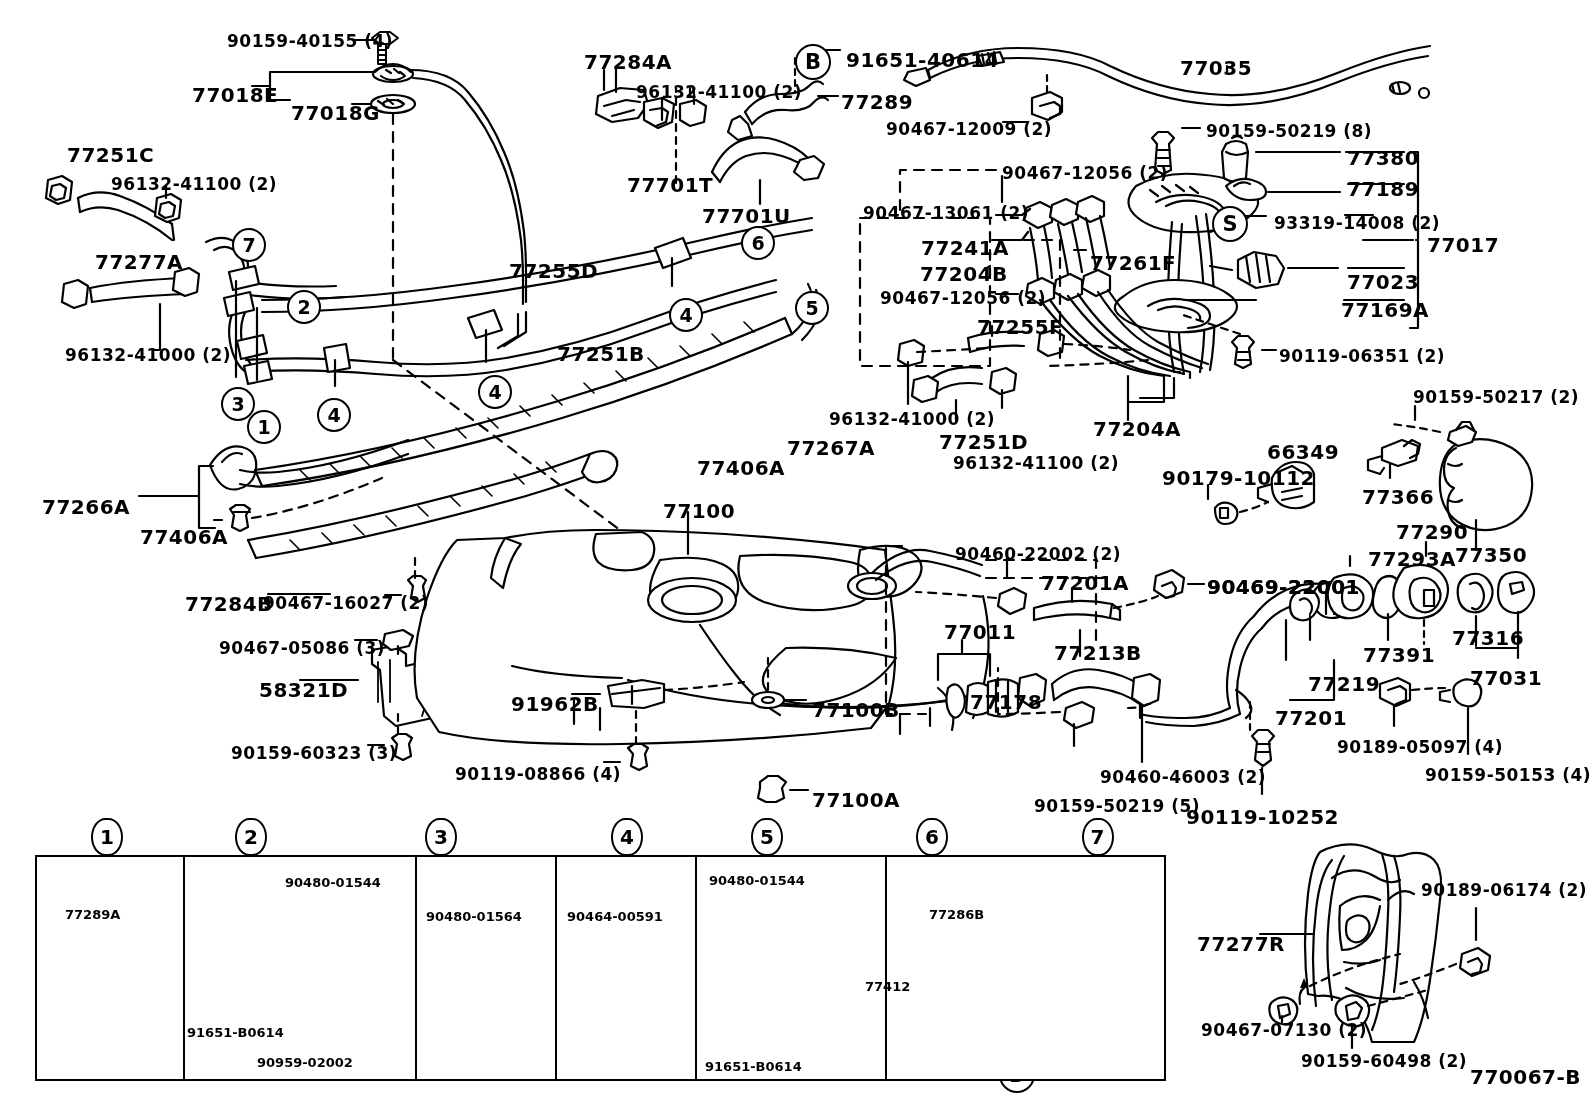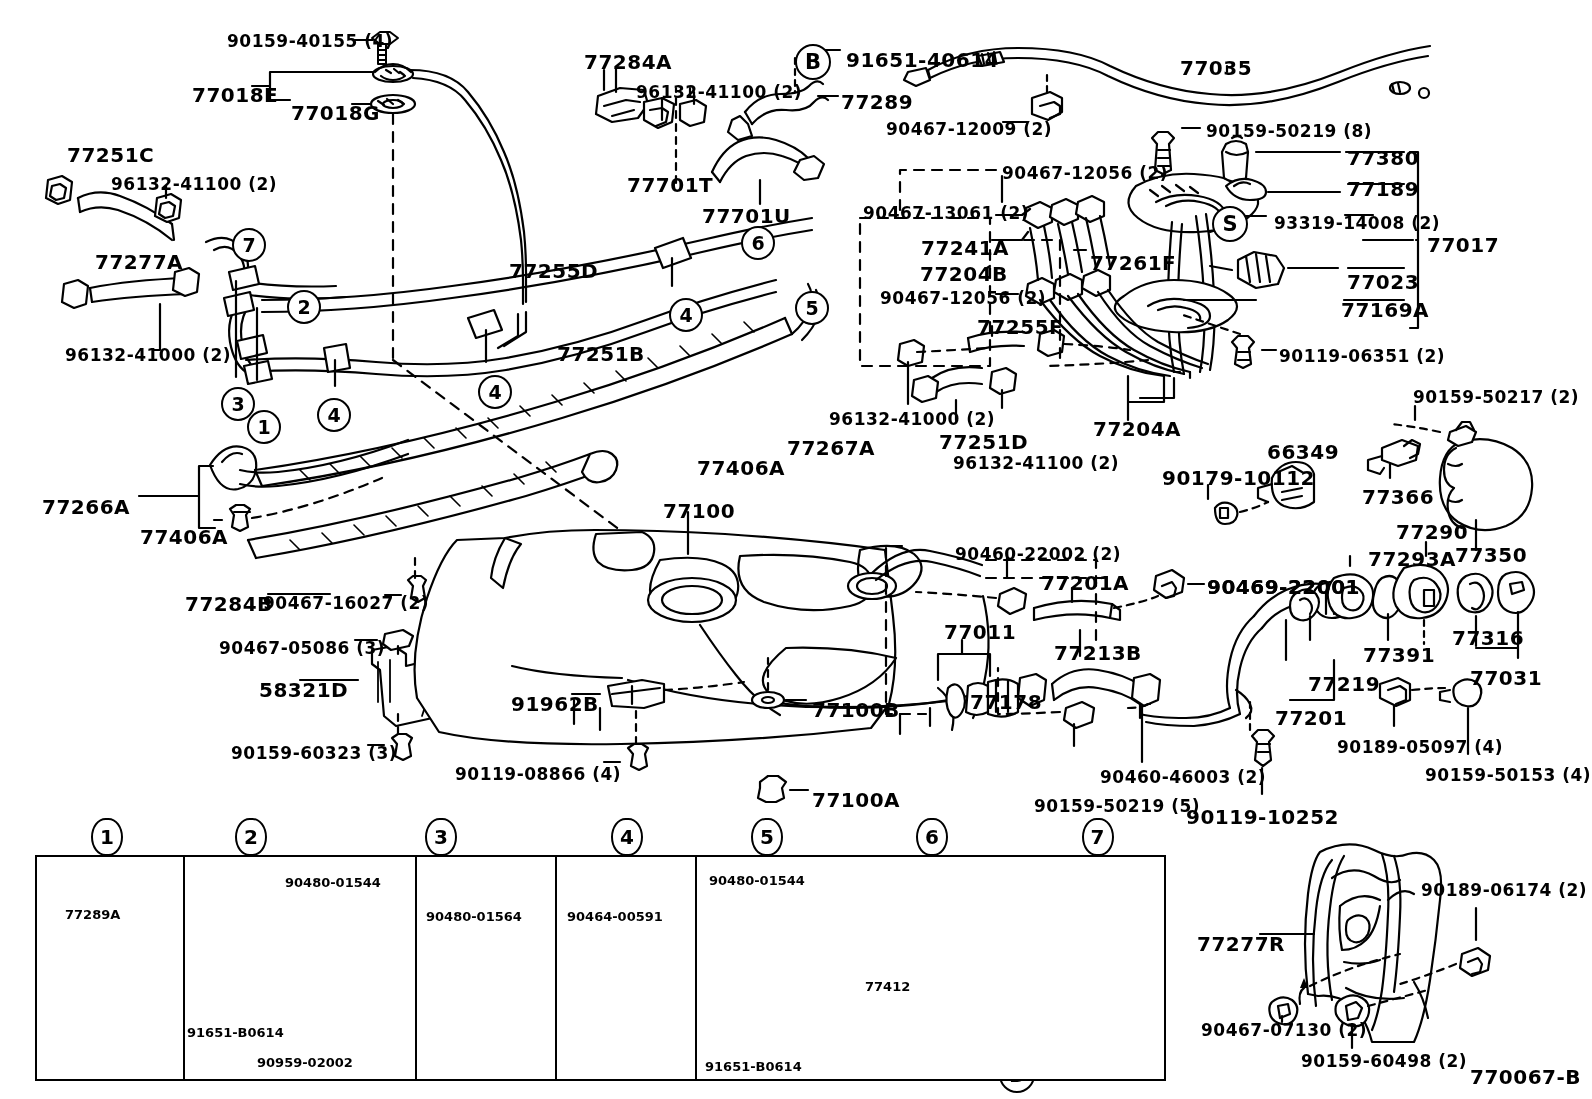--- a/index.html
+++ b/index.html
@@ -730,15 +730,18 @@
         <div class="pt" style="left: 9px; top: 52px;">90480-01564</div>
       </div>
       <div class="lcell" style="width: 140px;">
         <div class="pt" style="left: 10px; top: 52px;">90464-00591</div>
       </div>
       <div class="lcell" style="width: 190px;">
         <div class="pt" style="left: 12px; top: 16px;">90480-01544</div>
         <div class="pt" style="left: 168px; top: 122px;">77412</div>
         <div class="pt" style="left: 8px; top: 202px;">91651-B0614</div>
       </div>
+      <div class="lcell" style="width: 141px;">
+        <div class="pt" style="left: 42px; top: 50px;">77286B</div>
+      </div>
     </div>
 
 </div>
 
 </body></html>

